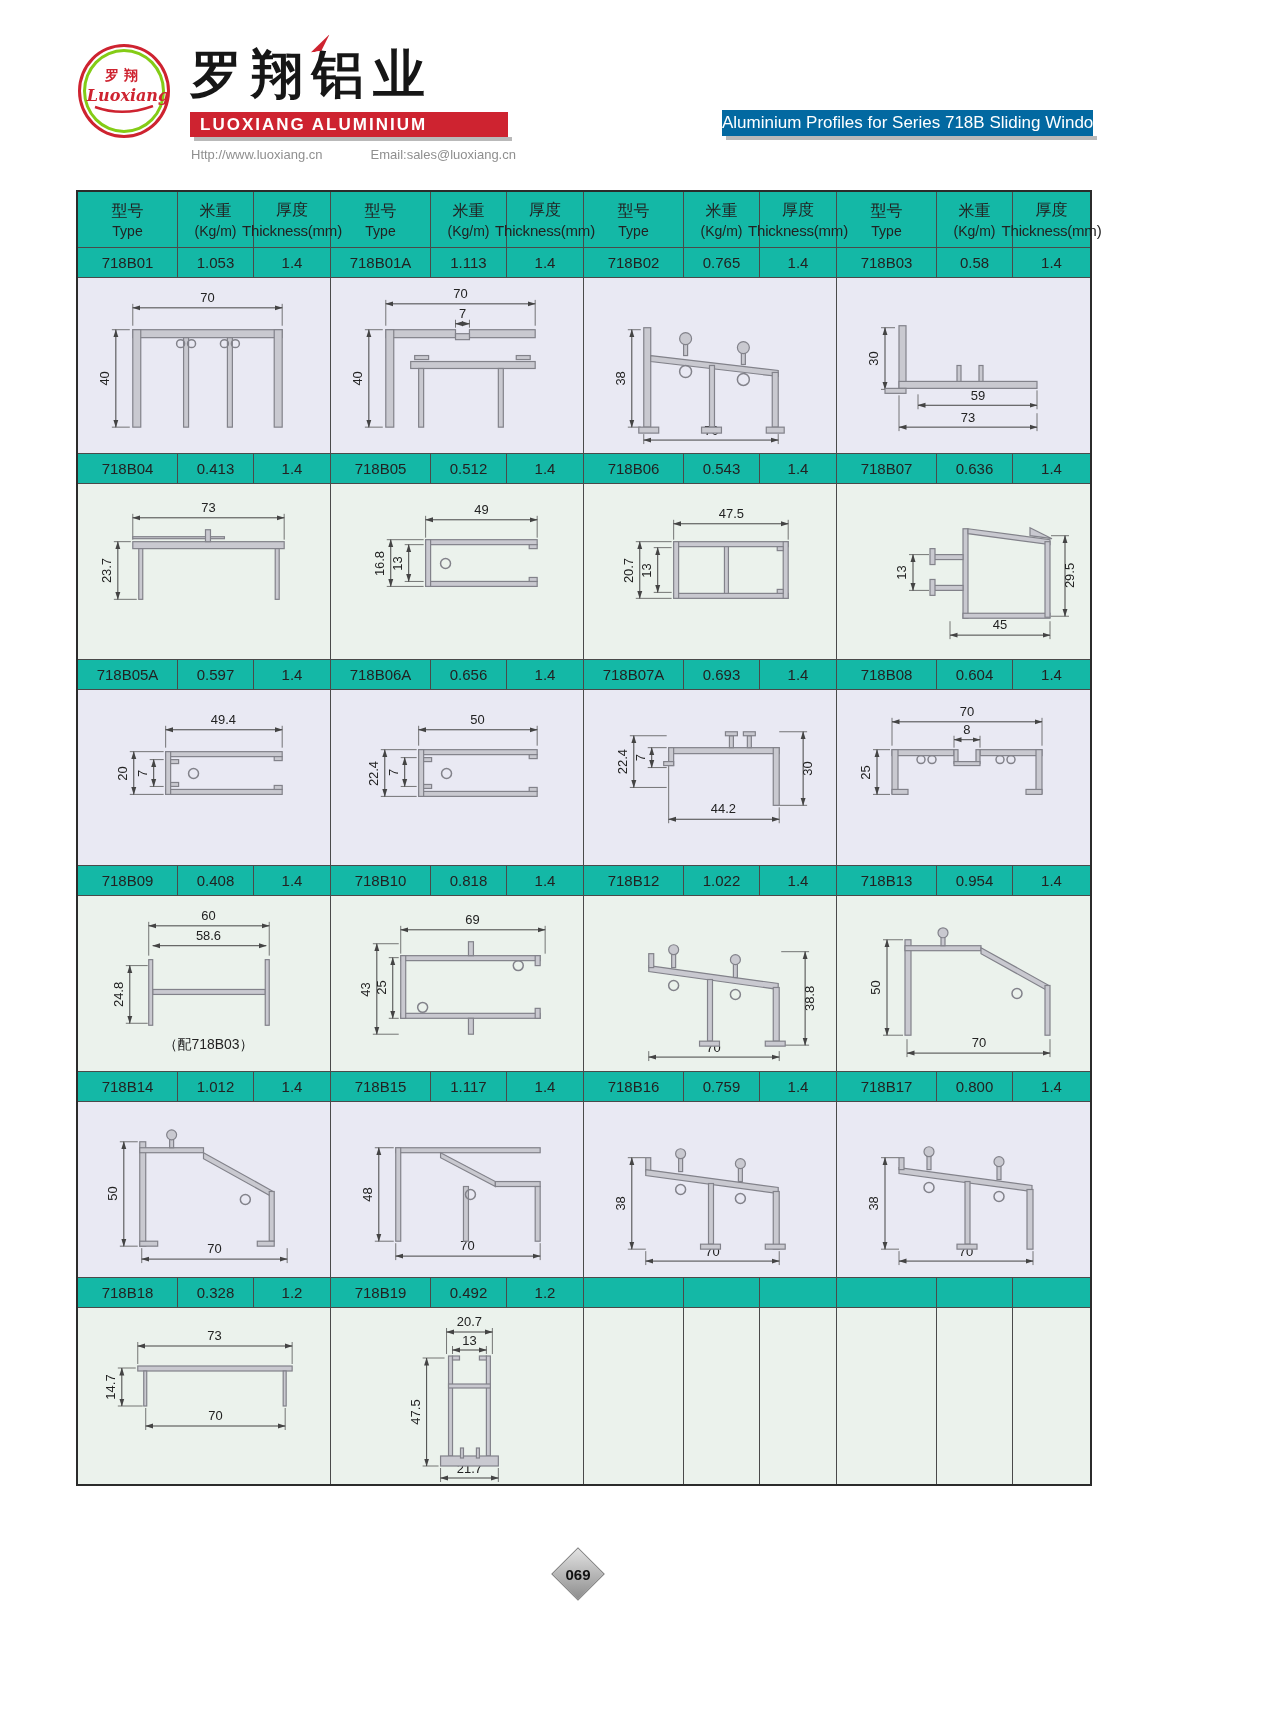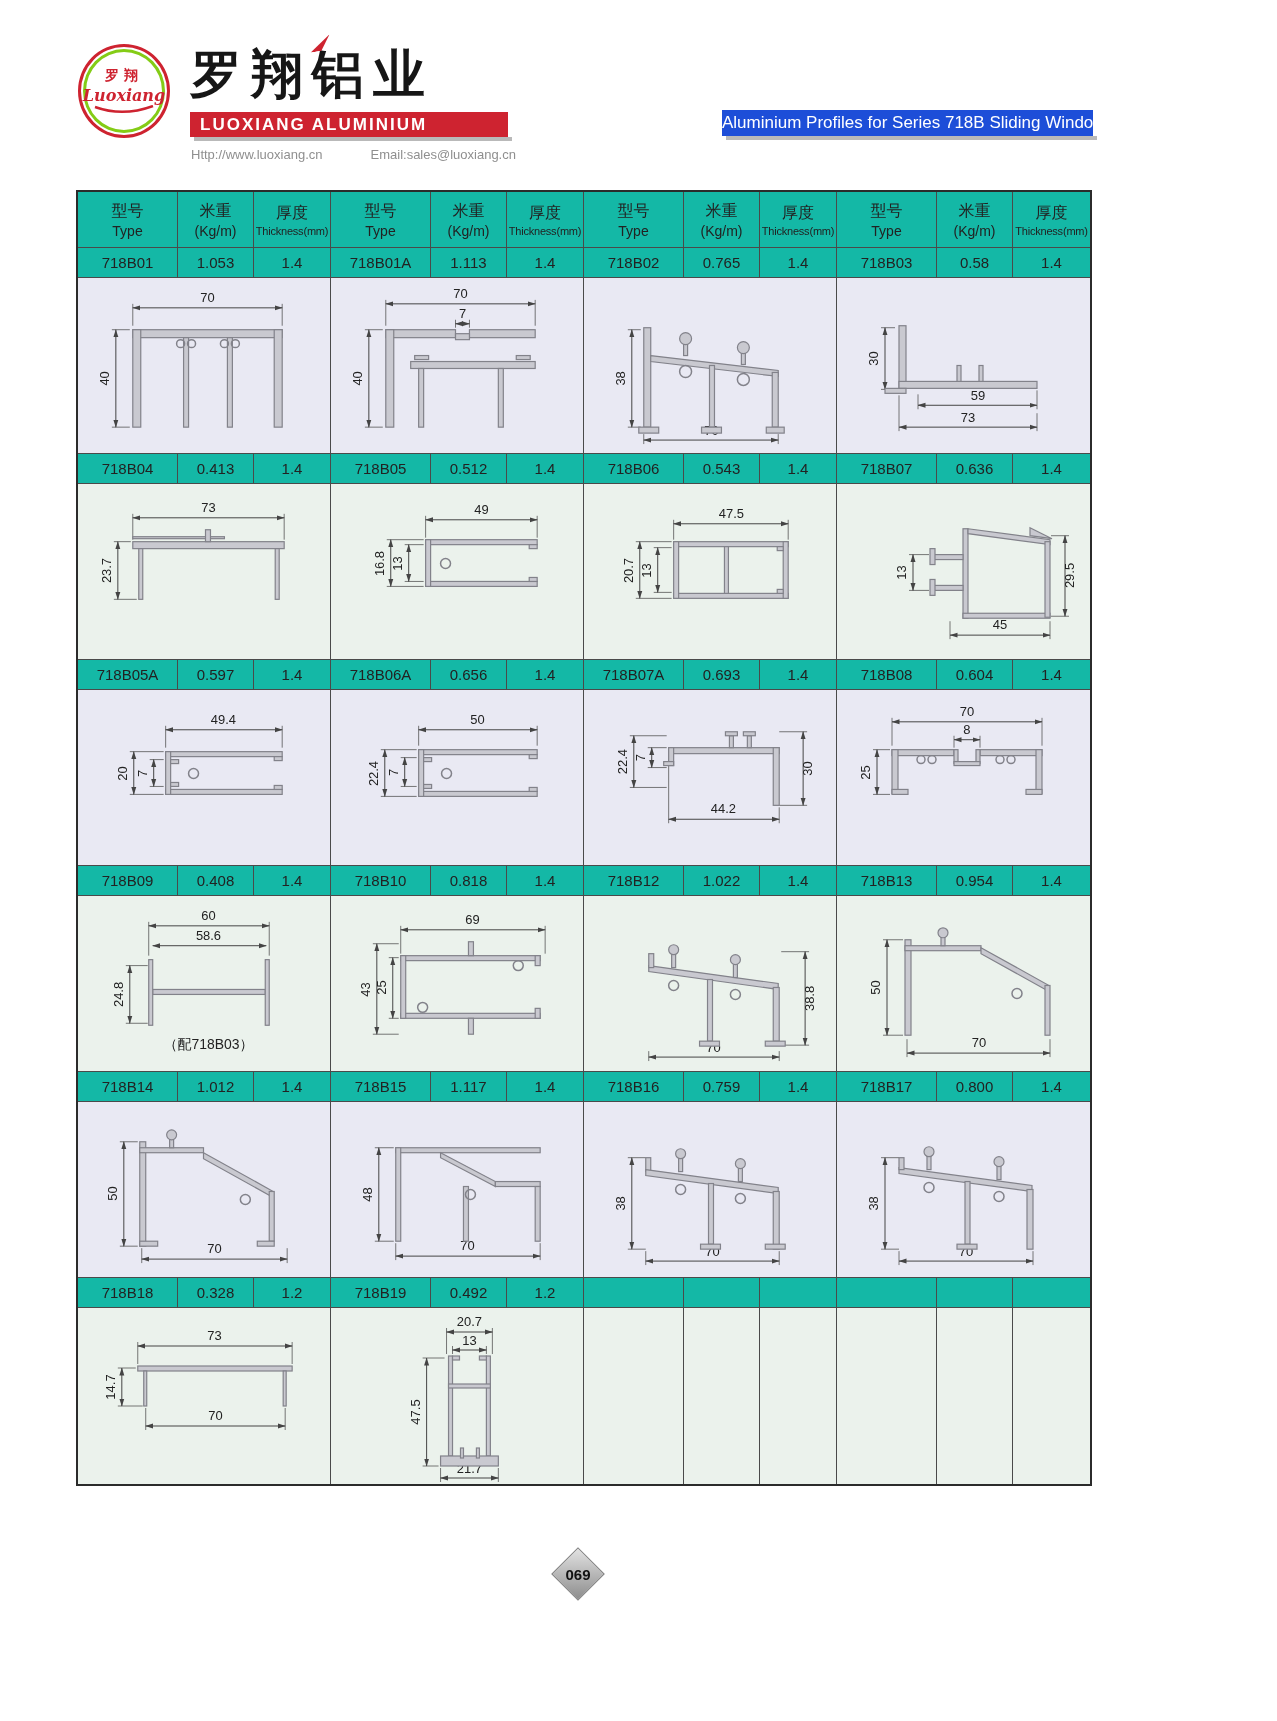--- a/index.html
+++ b/index.html
@@ -6,49 +6,49 @@
   body{width:1277px;height:1721px;position:relative;background:#ffffff;
        font-family:"Liberation Sans",sans-serif;overflow:hidden;}
   .page{position:absolute;inset:0;}
 
   
   .logo{position:absolute;left:78px;top:44px;width:92px;height:94px;
         border:3px solid #ce2330;border-radius:50%;box-sizing:border-box;background:#fff;}
   .logo-inner{position:absolute;inset:2px;border:3px solid #84cc16;border-radius:50%;
         display:flex;flex-direction:column;align-items:center;justify-content:center;color:#ce2330;}
   .logo-cn{font-size:14px;font-weight:bold;letter-spacing:5px;}
-  .logo-script{font-family:"DejaVu Serif",serif;font-style:italic;font-size:16px;font-weight:bold;margin-top:1px;}
+  .logo-script{font-family:"DejaVu Serif",serif;font-style:italic;font-size:16px;font-weight:bold;margin-top:1px;padding-left:8px;}
   .brand-cn{position:absolute;left:190px;top:46px;font-size:52px;font-weight:900;color:#161616;
         letter-spacing:9px;line-height:1.1;white-space:nowrap;}
   .brand-flag{position:absolute;left:309px;top:36px;width:22px;height:15px;background:#ce2330;
         clip-path:polygon(0 100%,100% 0,50% 100%);transform:rotate(-10deg);}
   .brand-bar{position:absolute;left:190px;top:112px;width:318px;height:25px;background:#ce2330;
         color:#fff;font-weight:bold;font-size:17px;letter-spacing:2px;line-height:25px;
         padding-left:10px;box-sizing:border-box;white-space:nowrap;}
   .brand-bar-sh{position:absolute;left:194px;top:137px;width:318px;height:4px;background:#b9b9b9;}
   .contact{position:absolute;left:191px;top:147px;font-size:13px;color:#8f8f8f;display:flex;gap:48px;}
   .series-cn{position:absolute;left:640px;top:70px;width:453px;text-align:right;font-size:31px;
         font-weight:bold;color:#101010;letter-spacing:1px;white-space:nowrap;}
-  .series-bar{position:absolute;left:722px;top:110px;width:371px;height:26px;background:#1d4ed8;
+  .series-bar{position:absolute;left:722px;top:110px;width:371px;height:26px;background:#0369a1;
         color:#fff;font-size:17px;text-align:center;line-height:26px;white-space:nowrap;}
   .series-bar-sh{position:absolute;left:726px;top:136px;width:371px;height:4px;background:#b9b9b9;}
 
   
   .tbl{position:absolute;left:76px;top:190px;display:grid;
        grid-template-columns:repeat(4,100px 76px 77px);
        grid-template-rows:56px 30px 176px 30px 176px 30px 176px 30px 176px 30px 176px 30px 176px;
        border:2px solid #2b2b2b;background:#14b8a6;}
   .c{border-right:1px solid #4a4a4a;border-bottom:1px solid #4a4a4a;
      display:flex;align-items:center;justify-content:center;box-sizing:border-box;min-width:0;min-height:0;}
   .lastcol{border-right:none;}
   .botrow{border-bottom:none;}
   .hc{flex-direction:column;color:#222;gap:1px;}
   .hc .cn{font-size:16px;}
   .hc .en{font-size:14px;}
-  .hc .sm{font-size:11px;letter-spacing:-0.2px;}
+  .hc .sm{font-size:15px;letter-spacing:-0.2px;}
   .dc{font-size:15px;color:#222;}
   .xc{grid-column:span 3;padding:0;position:relative;overflow:hidden;}
   .lav{background:#e9e9f3;}
   .mint{background:#ebf2ec;}
   svg.dw{display:block;width:100%;height:100%;}
   .m{fill:#c9c9d0;stroke:#82828a;stroke-width:1.2;}
   .hk{fill:none;stroke:#82828a;stroke-width:1.5;}
   .d{stroke:#444;stroke-width:1;marker-start:url(#ms);marker-end:url(#ma);}
   .e{stroke:#555;stroke-width:0.8;}
   .t{font-size:13px;fill:#222;text-anchor:middle;font-family:"Liberation Sans",sans-serif;}

